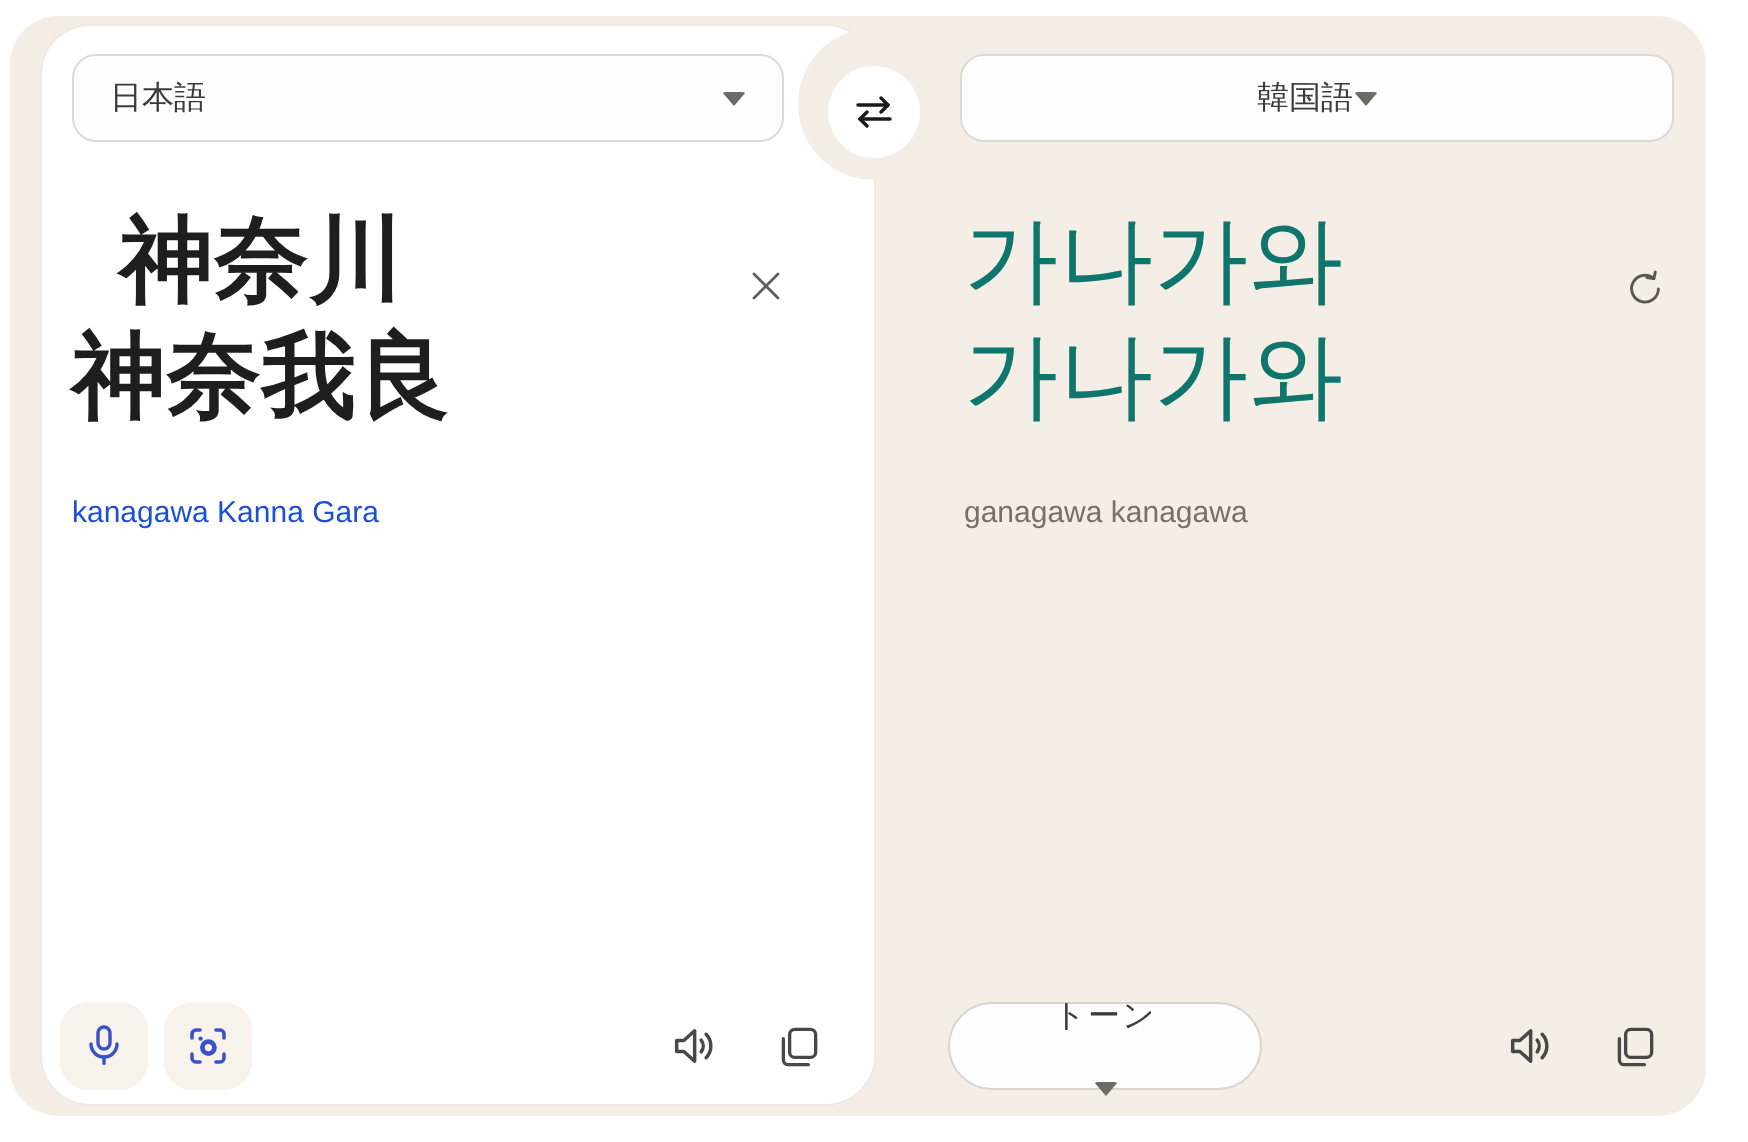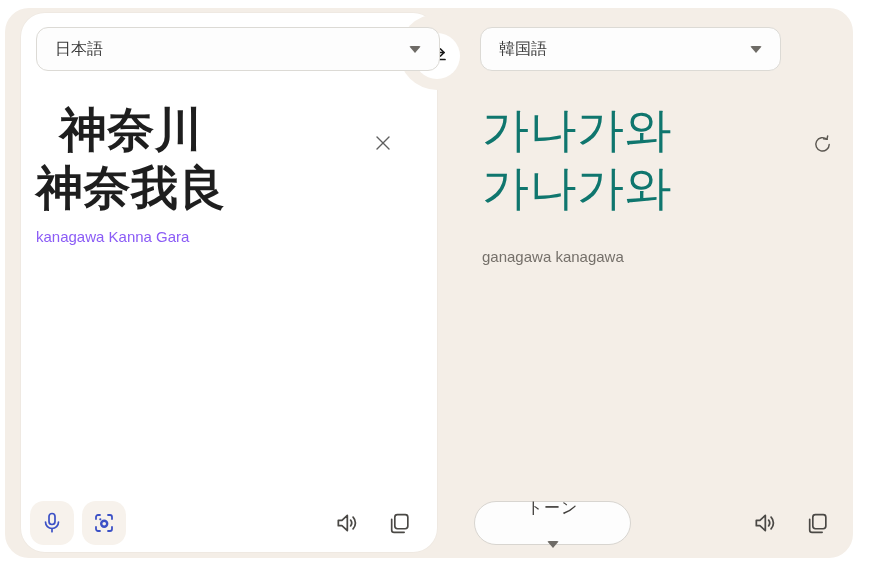--- a/index.html
+++ b/index.html
@@ -35,38 +35,38 @@
     cursor:pointer;
   }
 
   
   .lang-select {
     position:absolute; top:27px; height:44px;
     background:#fdfdfd; border:1px solid #dcdad5; border-radius:12px;
     display:flex; align-items:center; justify-content:space-between;
     padding:0 18px; cursor:pointer;
   }
-  .lang-select.src { left:36px;  width:404px; }
-  .lang-select.tgt { left:480px; width:301px; }
+  .lang-select.src { left:36px;  width:356px; }
+  .lang-select.tgt { left:480px; width:357px;justify-content:center; }
   .lang-label { font-size:16px; color:#3b3b3b; }
 
   .caret-down {
     width:0; height:0;
     border-left:6px solid transparent; border-right:6px solid transparent;
     border-top:7px solid #6e6b66; border-radius:2px;
   }
 
   
   .big-text { position:absolute; top:101px; font-size:47px; line-height:58px; letter-spacing:0.5px; }
   .big-text.src { left:36px;  color:#1e1e1e; font-weight:bold;text-align:center; }
   .big-text.tgt { left:482px; color:#0f766e; font-weight:500; }
   .big-text div { white-space:nowrap; }
 
   .romanization { position:absolute; font-size:15px; }
-  .romanization.src { left:36px;  top:228px; color:#8b5cf6; }
+  .romanization.src { left:36px;  top:248px; color:#1d4ed8; }
   .romanization.tgt { left:482px; top:248px; color:#75706a; }
 
   
   .ghost-btn {
     position:absolute; width:28px; height:28px; border:none; background:transparent;
     display:flex; align-items:center; justify-content:center; cursor:pointer; padding:0;
   }
   .close-btn   { left:369px; top:129px; }
   .refresh-btn { left:808px; top:129px; }
 

